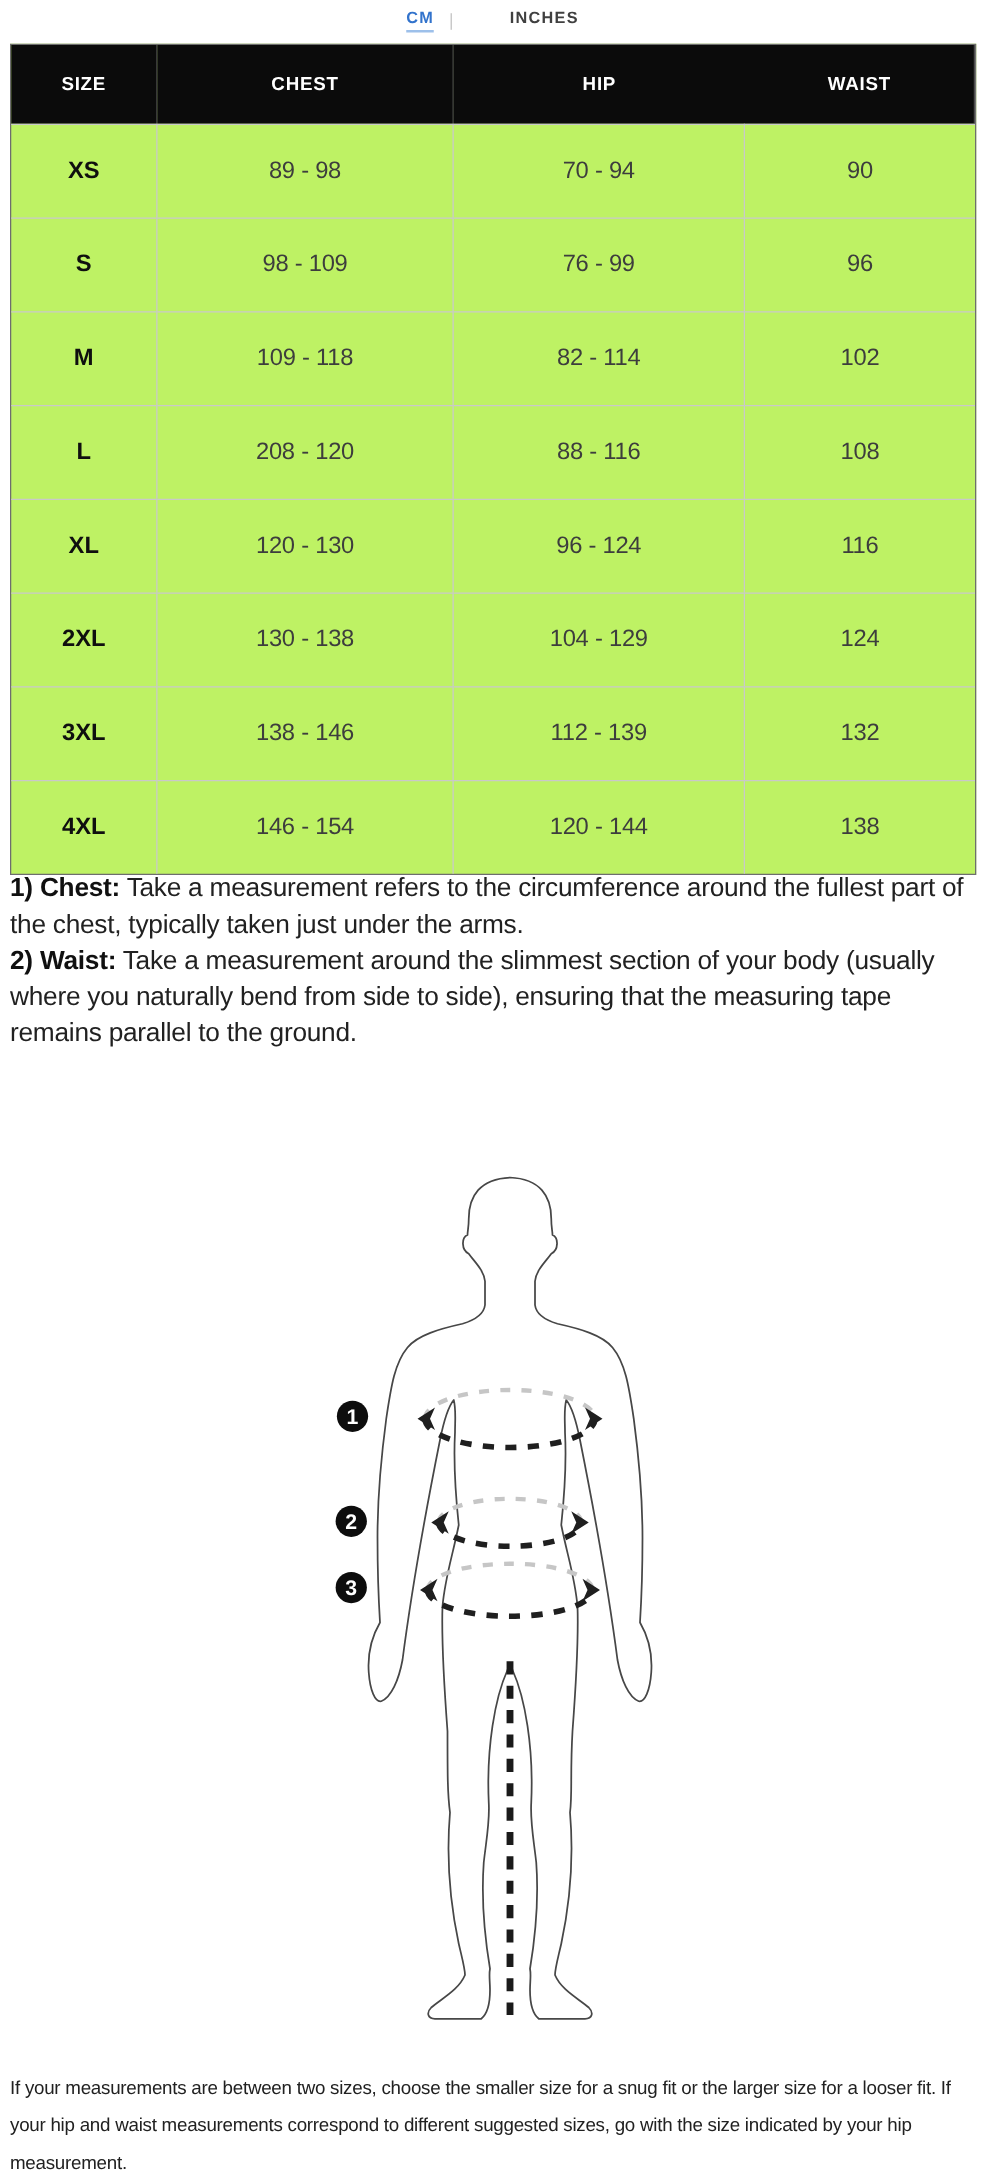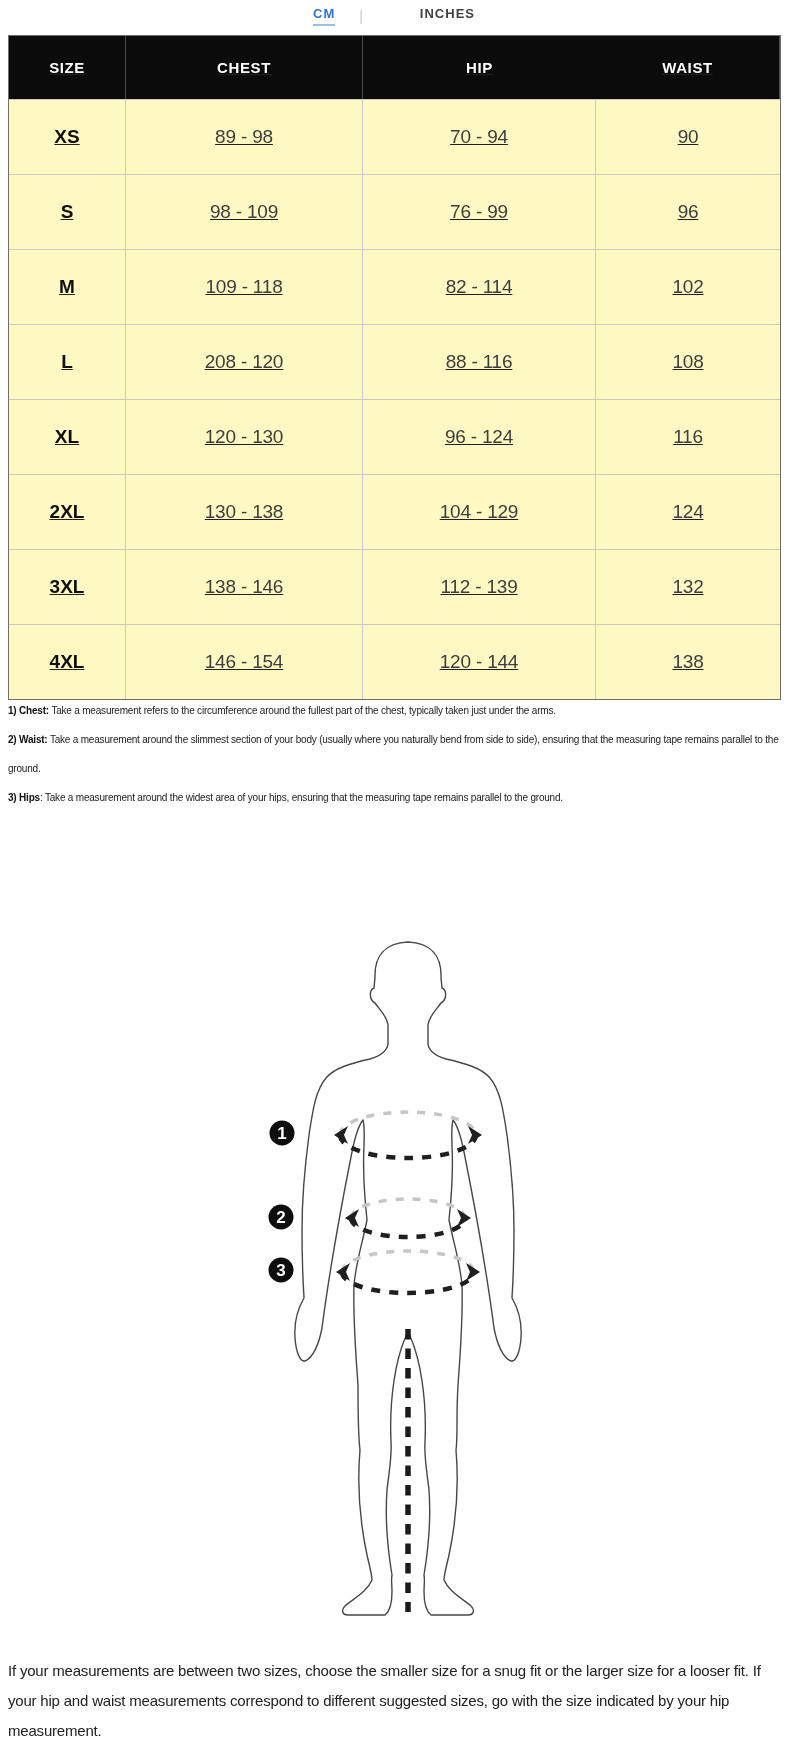--- a/index.html
+++ b/index.html
@@ -3,52 +3,51 @@
 <meta charset="utf-8">
 <style>
   html,body{margin:0;padding:0;}
   body{
     width:788px;height:1742px;position:relative;background:#ffffff;
     font-family:"Liberation Sans",sans-serif;color:#202020;
   }
   
   .unit-toggle{
     position:absolute;top:6px;left:0;width:100%;
-    display:flex;justify-content:center;align-items:center;gap:24px;
+    display:flex;justify-content:center;align-items:center;gap:12px;
     font-size:13px;font-weight:bold;letter-spacing:1px;
   }
   .tab-cm{color:#3273cc;border-bottom:2px solid #9dc0ea;padding-bottom:3px;cursor:pointer;}
   .tab-sep{color:#c9c9c9;font-weight:normal;font-size:14px;}
   .tab-inches{color:#404040;padding-bottom:3px;border-bottom:2px solid transparent;cursor:pointer;margin-left:32px;}
   
   .size-table{
     position:absolute;top:35px;left:8px;width:771px;
     border:1px solid #6e6e6e;
     display:grid;grid-template-columns:117px 237px 233px 1fr;
-    background:#fef9c3;
-    text-decoration:underline;
+    background:#bef264;
   }
   .th{
     height:63px;background:#0b0b0b;color:#ffffff;
     display:flex;align-items:center;justify-content:center;
     font-weight:bold;font-size:15px;letter-spacing:.6px;
     border-right:1px solid #4a4a4a;
   }
   .th.last{border-right:none;}
   .td{
     height:74px;display:flex;align-items:center;justify-content:center;
     font-size:19px;color:#3d3d3d;letter-spacing:-.2px;
     border-top:1px solid #c9c9c9;border-right:1px solid #c9c9c9;
   }
   .td.last{border-right:none;}
   .td.size{font-weight:bold;color:#0f0f0f;letter-spacing:0;}
   
   .notes{
     position:absolute;top:696px;left:8px;width:776px;
-    font-size:10px;line-height:29px;color:#212121;letter-spacing:-.2px;
+    font-size:21px;line-height:29px;color:#212121;letter-spacing:-.2px;
   }
   .notes p{margin:0;}
   .notes strong{color:#101010;}
   
   .diagram{position:absolute;left:230px;top:930px;width:330px;height:700px;}
   
   .footer-note{
     position:absolute;top:1656px;left:8px;width:780px;
     font-size:15px;line-height:30px;color:#212121;letter-spacing:-.2px;
   }
@@ -105,21 +104,20 @@
 
   <div class="td size">4XL</div>
   <div class="td">146 - 154</div>
   <div class="td">120 - 144</div>
   <div class="td last">138</div>
 </div>
 
 <div class="notes">
   <p><strong>1) Chest:</strong><span> Take a measurement refers to the circumference around the fullest part of the chest, typically taken just under the arms.</span></p>
   <p><strong>2) Waist:</strong><span> Take a measurement around the slimmest section of your body (usually where you naturally bend from side to side), ensuring that the measuring tape remains parallel to the ground.</span></p>
-  <p><strong>3) Hips</strong><span>: Take a measurement around the widest area of your hips, ensuring that the measuring tape remains parallel to the ground.</span></p>
 </div>
 
 <div class="diagram">
   <svg width="330" height="700" viewBox="0 0 330 700" xmlns="http://www.w3.org/2000/svg">
 
     <path d="M 178 12
          C 202 13 211 27 211 45 C 211 52 212 55 212 58 C 217 60 217 70 211 73
          C 206 80 199 86 198 95 L 198 114 C 199 122 206 126 216 129
          C 234 133 252 138 260 148 C 270 160 273 178 277 205
          C 281 235 284 268 284 300 C 284 330 283 352 282 368

